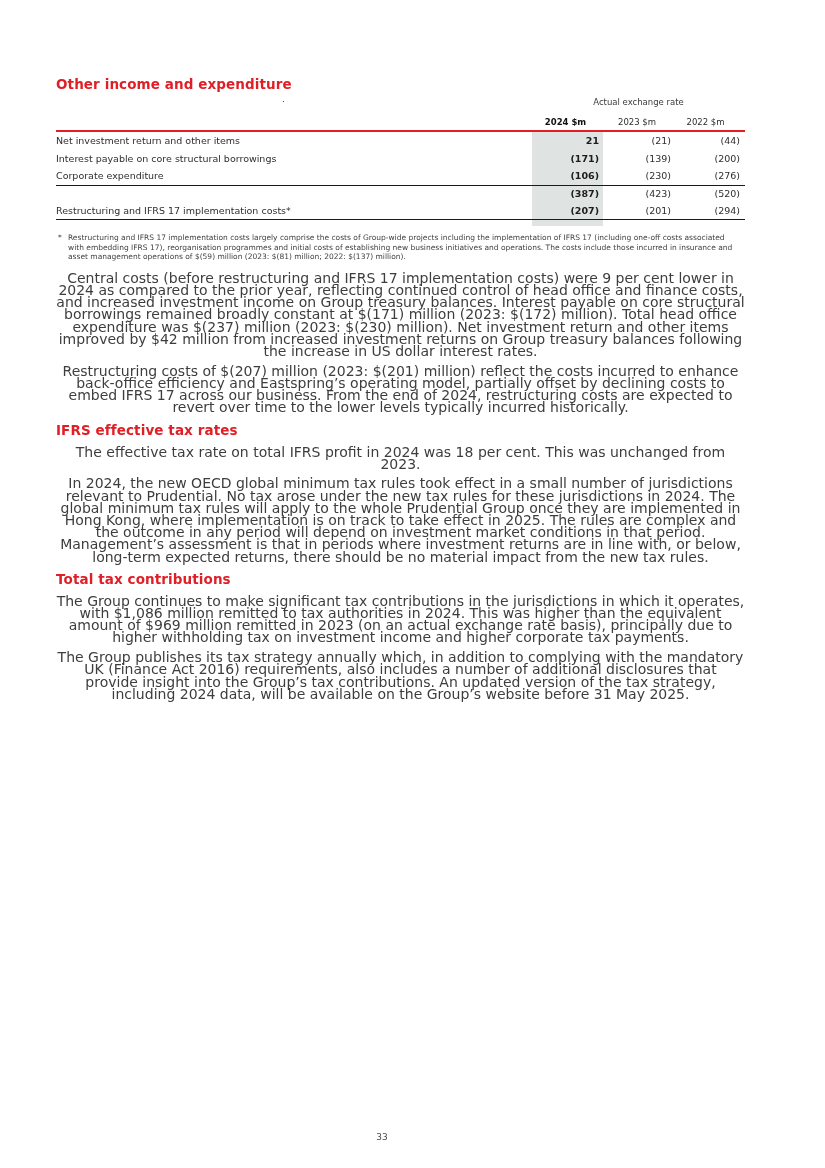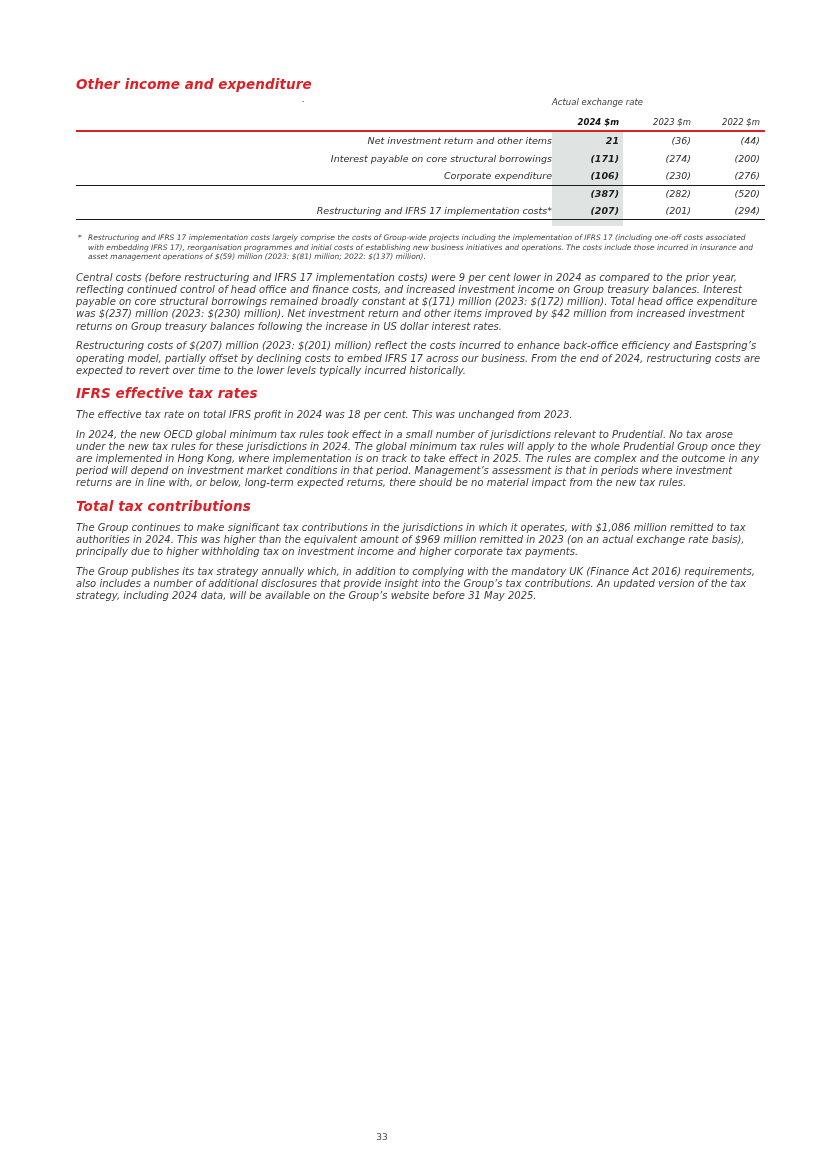--- a/index.html
+++ b/index.html
@@ -7,68 +7,68 @@
     --shade:#dfe3e2;
     --ink:#3d3d3d;
     --rule:#1a1a1a;
   }
   html,body{margin:0;padding:0;}
   body{
     width:825px;height:1168px;background:#ffffff;
     font-family:"DejaVu Sans","Liberation Sans",sans-serif;
     color:var(--ink);position:relative;overflow:hidden;
   }
-  .content{position:absolute;left:76px;top:77px;width:689px;font-style:italic;}
+  .content{position:absolute;left:56px;top:77px;width:689px;}
   .red-heading{
     color:var(--accent);font-weight:bold;font-size:13.5px;line-height:15px;
     margin:0;letter-spacing:0.1px;
   }
   .section-heading{margin:9px 0 8px 0;}
   .stray-dot{position:absolute;left:226px;top:17px;font-size:9px;color:#333;}
   
   table.fin{
     border-collapse:collapse;table-layout:fixed;width:689px;
     margin-top:5px;font-size:9.5px;color:#2e2e2e;
   }
   table.fin td,table.fin th{padding:0;vertical-align:middle;}
   col.c-label{width:476px;}
   col.c-2024{width:71px;}
   col.c-2023{width:68px;}
   col.c-2022{width:74px;}
-  tr.aer-row td{font-size:8.5px;color:#3a3a3a;text-align:left;height:13px;vertical-align:top;}
+  tr.aer-row td{font-size:8.5px;color:#3a3a3a;text-align:center;height:13px;vertical-align:top;}
   tr.cols-row th{
-    font-size:8.5px;color:#2e2e2e;font-weight:normal;text-align:right;
+    font-size:8.5px;color:#2e2e2e;font-weight:normal;
     height:17px;vertical-align:bottom;padding-bottom:3px;
     border-bottom:2px solid var(--accent);
   }
   tr.cols-row th.h2024{font-weight:bold;color:#111;padding-right:4px;}
   tr.cols-row th.h2022{padding-right:5px;}
   tr.data-row{height:18px;}
-  tr.data-row td.label{text-align:right;}
+  tr.data-row td.label{text-align:left;}
   tr.data-row td.num{text-align:right;}
   tr.data-row td.c2024{background:var(--shade);font-weight:bold;color:#1c1c1c;padding-right:4px;}
   tr.data-row td.c2022{padding-right:5px;}
   tr.row-3{height:17px;}
   tr.row-4{height:17px;}
   tr.row-5{height:15px;}
   tr.row-2 td,tr.row-4 td,tr.row-5 td{border-bottom:1.5px solid var(--rule);}
   tr.row-5 td.label{font-weight:bold;color:#111;}
   tr.shade-tail{height:7px;}
   tr.shade-tail td{border:none;}
   tr.shade-tail td.c2024{background:var(--shade);}
   
   .footnote{
     display:flex;margin-top:7px;margin-bottom:10px;
     font-size:7.5px;line-height:9.6px;color:#3f3f3f;
   }
   .footnote .marker{width:10px;flex:0 0 10px;padding-left:2px;}
   .footnote .fn-text{flex:1;max-width:672px;}
   
   p.body-text{
-    font-size:10px;line-height:12.2px;margin:0 0 7.5px 0;color:var(--ink);
+    font-size:14px;line-height:12.2px;margin:0 0 7.5px 0;color:var(--ink);text-align:center;
   }
   .page-number{
     position:absolute;left:0;top:1132px;width:764px;text-align:center;
     font-size:9px;color:#4a4a4a;
   }
 </style>
 </head>
 <body>
 
 <div class="content">
@@ -92,39 +92,39 @@
         <th></th>
         <th class="h2024">2024 $m</th>
         <th class="h2023">2023 $m</th>
         <th class="h2022">2022 $m</th>
       </tr>
     </thead>
     <tbody>
         <tr class="data-row row-0">
           <td class="label">Net investment return and other items</td>
           <td class="num c2024">21</td>
-          <td class="num c2023">(36)</td>
+          <td class="num c2023">(21)</td>
           <td class="num c2022">(44)</td>
         </tr>
         <tr class="data-row row-1">
           <td class="label">Interest payable on core structural borrowings</td>
           <td class="num c2024">(171)</td>
-          <td class="num c2023">(274)</td>
+          <td class="num c2023">(139)</td>
           <td class="num c2022">(200)</td>
         </tr>
         <tr class="data-row row-2">
           <td class="label">Corporate expenditure</td>
           <td class="num c2024">(106)</td>
           <td class="num c2023">(230)</td>
           <td class="num c2022">(276)</td>
         </tr>
         <tr class="data-row row-3">
           <td class="label"></td>
           <td class="num c2024">(387)</td>
-          <td class="num c2023">(282)</td>
+          <td class="num c2023">(423)</td>
           <td class="num c2022">(520)</td>
         </tr>
         <tr class="data-row row-4">
           <td class="label">Restructuring and IFRS 17 implementation costs*</td>
           <td class="num c2024">(207)</td>
           <td class="num c2023">(201)</td>
           <td class="num c2022">(294)</td>
         </tr>
       </tbody>
     <tbody>

